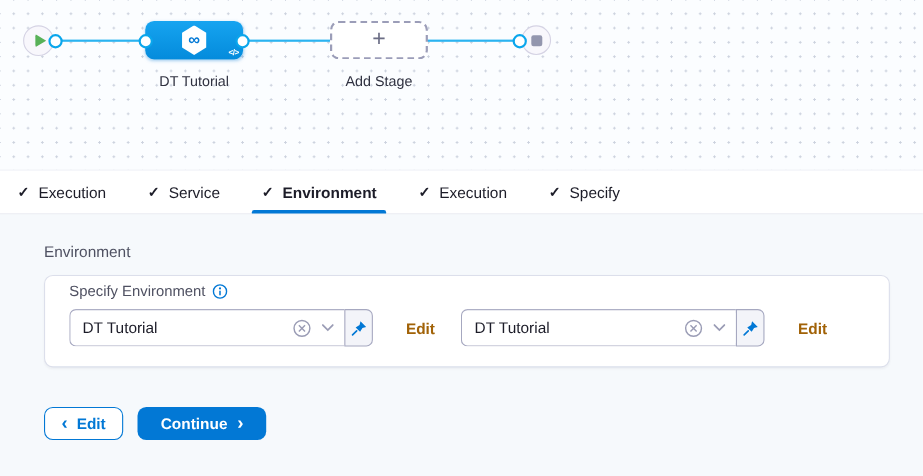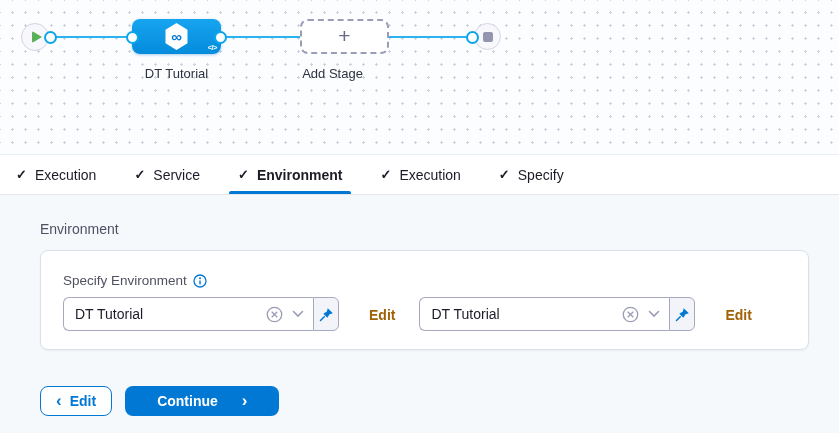--- a/index.html
+++ b/index.html
@@ -47,39 +47,39 @@
   .plus-glyph { color:#6b6d85; font-size:21px; font-weight:300; line-height:1; margin-top:-2px; }
 
   .end-node { position:absolute; left:474px; top:23px; width:27px; height:27px;
     border-radius:50%; background:#f8f7fc; border:1.5px solid #d5d3e4;
     display:flex; align-items:center; justify-content:center; z-index:2; }
   .stop-sq { width:10px; height:10px; background:#9396ae; border-radius:2px; }
 
   .node-label { position:absolute; top:66px; font-size:13px; color:#2f3140;
     text-align:center; width:89px; }
   .node-label.stage { left:132px; }
-  .node-label.add   { left:288px; }
+  .node-label.add   { left:300px; }
 
   
   .tabbar { height:41px; flex:none; background:#fff; display:flex; align-items:stretch;
     padding-left:7px; border-top:1px solid #eceef5; border-bottom:1px solid #e4e6ee; }
   .tab { display:flex; align-items:center; gap:8px; padding:0 9px; margin-right:20px;
     position:relative; font-size:14px; color:#1c1c28; cursor:pointer; }
   .tab .check { color:#1c1c28; font-size:13px; font-weight:bold; }
   .tab.active { font-weight:bold; }
   .tab.active::after { content:""; position:absolute; left:0; right:0; bottom:0;
     height:3px; background:#0278d5; border-radius:2px 2px 0 0; }
 
   
   .content { flex:1; background:#f6f9fc; padding:26px 40px 0; }
   .section-heading { font-size:14px; color:#4f5162; margin-bottom:13px; }
 
   .card { width:769px; background:#fff; border:1px solid #dcdfeb; border-radius:8px;
     box-shadow:0 1px 2px rgba(40,41,61,.05);
-    padding:22px 22px 18px; display:flex; align-items:flex-end; }
+    padding:6px 22px 18px; display:flex; align-items:flex-end; }
   .field-block { width:276px; }
   .field-label-row { display:flex; align-items:center; gap:6px; margin-bottom:9px;
     font-size:13.5px; color:#4f5162; }
   .info-icon { width:14px; height:14px; display:inline-flex; }
   .field-row { display:flex; }
   .select-input { width:250px; height:34px; background:#fff;
     border:1px solid #a6a8c0; border-right:none; border-radius:6px 0 0 6px;
     display:flex; align-items:center; padding:0 9px 0 11px;
     font-size:14px; color:#1c1c28; cursor:pointer; }
   .select-value { flex:1; }
@@ -89,21 +89,21 @@
     background:#f3f4f9; display:flex; align-items:center; justify-content:center; cursor:pointer; }
   .edit-link { color:#a16207; font-weight:bold; font-size:14px; margin:0 24px 8px 30px;
     cursor:pointer; }
   .edit-link.second { margin-right:0; }
 
   .footer { display:flex; gap:13px; margin-top:36px; }
   .btn { height:30px; display:flex; align-items:center; border-radius:8px;
     font-size:14px; font-weight:bold; cursor:pointer;
     font-family:"Liberation Sans", sans-serif; }
   .btn-back { background:#fff; color:#0278d5; border:1.5px solid #0278d5; padding:0 15px; gap:8px; }
-  .btn-continue { background:#0278d5; color:#fff; border:none; padding:0 32px; gap:24px; }
+  .btn-continue { background:#0278d5; color:#fff; border:none; padding:0 21px; gap:9px; }
   .btn .chev { font-size:17px; font-weight:bold; line-height:1; margin-top:-2px; }
 </style>
 </head>
 <body>
 
 <div class="app">
 
   <div class="canvas">
     <div class="edge edge1"></div>
     <div class="edge edge2"></div>

